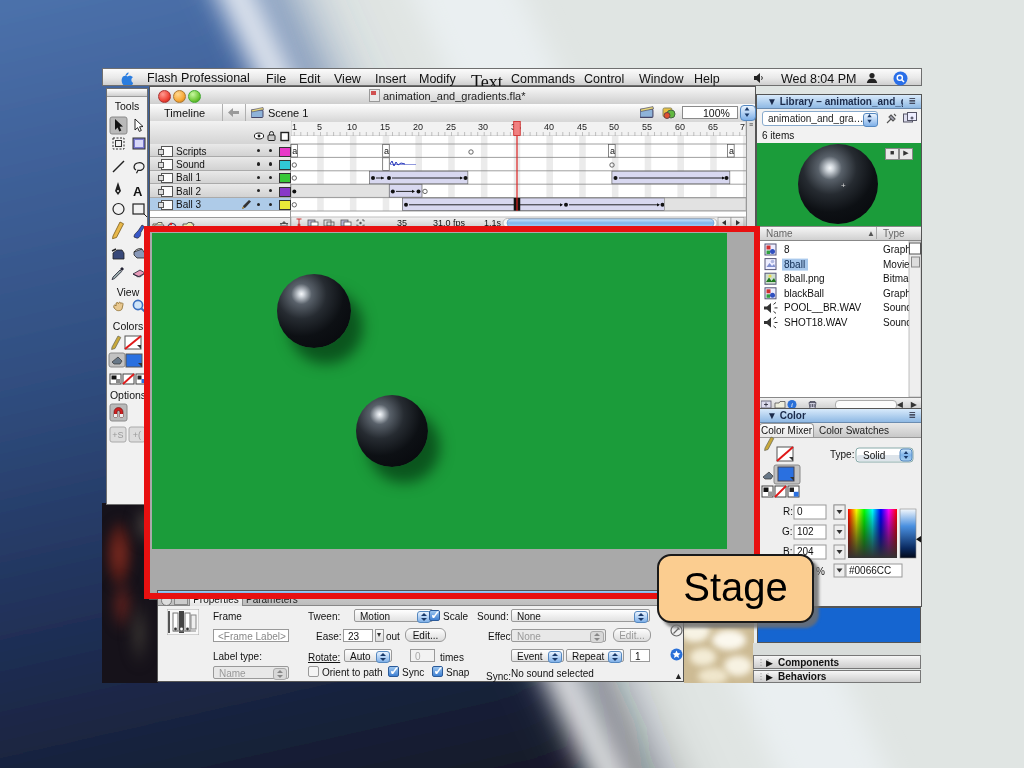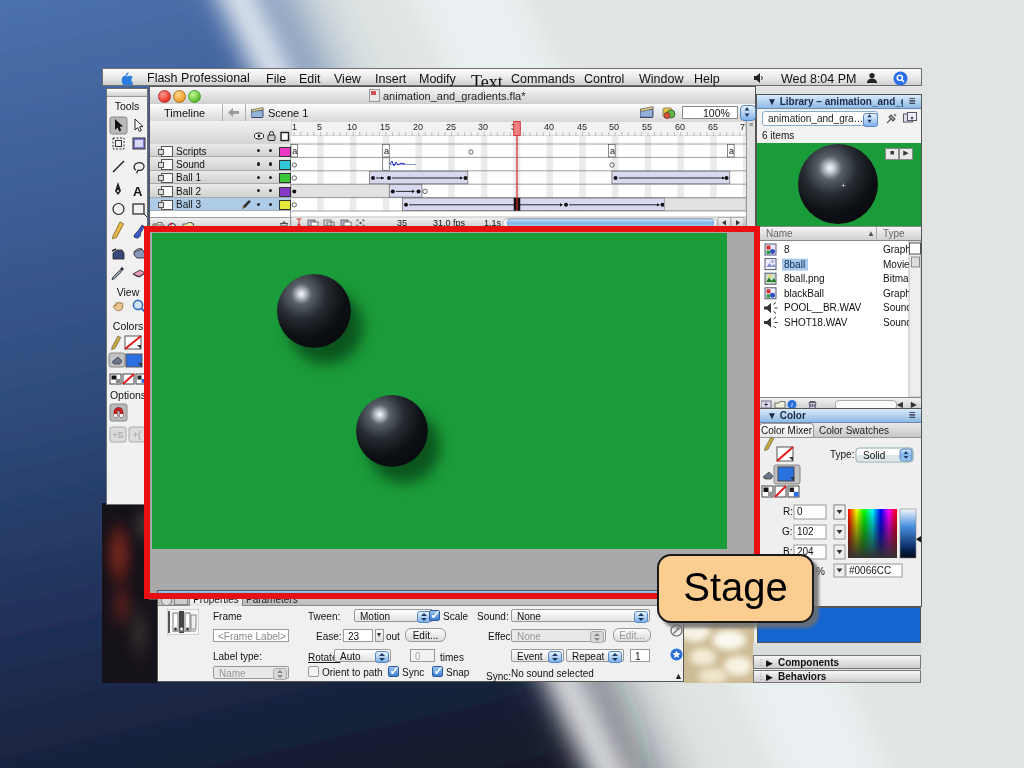--- a/index.html
+++ b/index.html
@@ -696,21 +696,21 @@
     <span class="dd" style="left:196px;top:18px;width:79px;">Motion<span class="st"></span></span>
     <span class="cb" style="left:271px;top:19px;"></span>
     <span class="lb" style="left:285px;top:20px;">Scale</span>
     <span class="lb" style="left:158px;top:40px;">Ease:</span>
     <span class="inp" style="left:185px;top:38px;width:30px;">23</span>
     <span style="position:absolute;left:217px;top:38px;width:9px;height:13px;background:linear-gradient(#fbfbfb,#ddd);border:1px solid #999;box-sizing:border-box;"></span>
     <span style="position:absolute;left:219px;top:42px;border-left:2.5px solid transparent;border-right:2.5px solid transparent;border-top:4px solid #333;"></span>
     <span class="lb" style="left:228px;top:40px;">out</span>
     <span class="btn" style="left:247px;top:37px;width:41px;">Edit...</span>
     <span class="lb" style="left:150px;top:61px;text-decoration:underline;">Rotate:</span>
-    <span class="dd" style="left:176px;top:58px;width:57px;">Auto<span class="st"></span></span>
+    <span class="dd" style="left:186px;top:58px;width:48px;">Auto<span class="st"></span></span>
     <span class="inp" style="left:252px;top:58px;width:25px;color:#aaa;background:#f2f2f2;">0</span>
     <span class="lb" style="left:282px;top:61px;">times</span>
     <span class="cb off" style="left:150px;top:75px;"></span>
     <span class="lb" style="left:164px;top:76px;">Orient to path</span>
     <span class="cb" style="left:230px;top:75px;"></span>
     <span class="lb" style="left:244px;top:76px;">Sync</span>
     <span class="cb" style="left:274px;top:75px;"></span>
     <span class="lb" style="left:288px;top:76px;">Snap</span>
     <span class="lb" style="left:319px;top:20px;">Sound:</span>
     <span class="dd" style="left:353px;top:18px;width:139px;">None<span class="st"></span></span>

